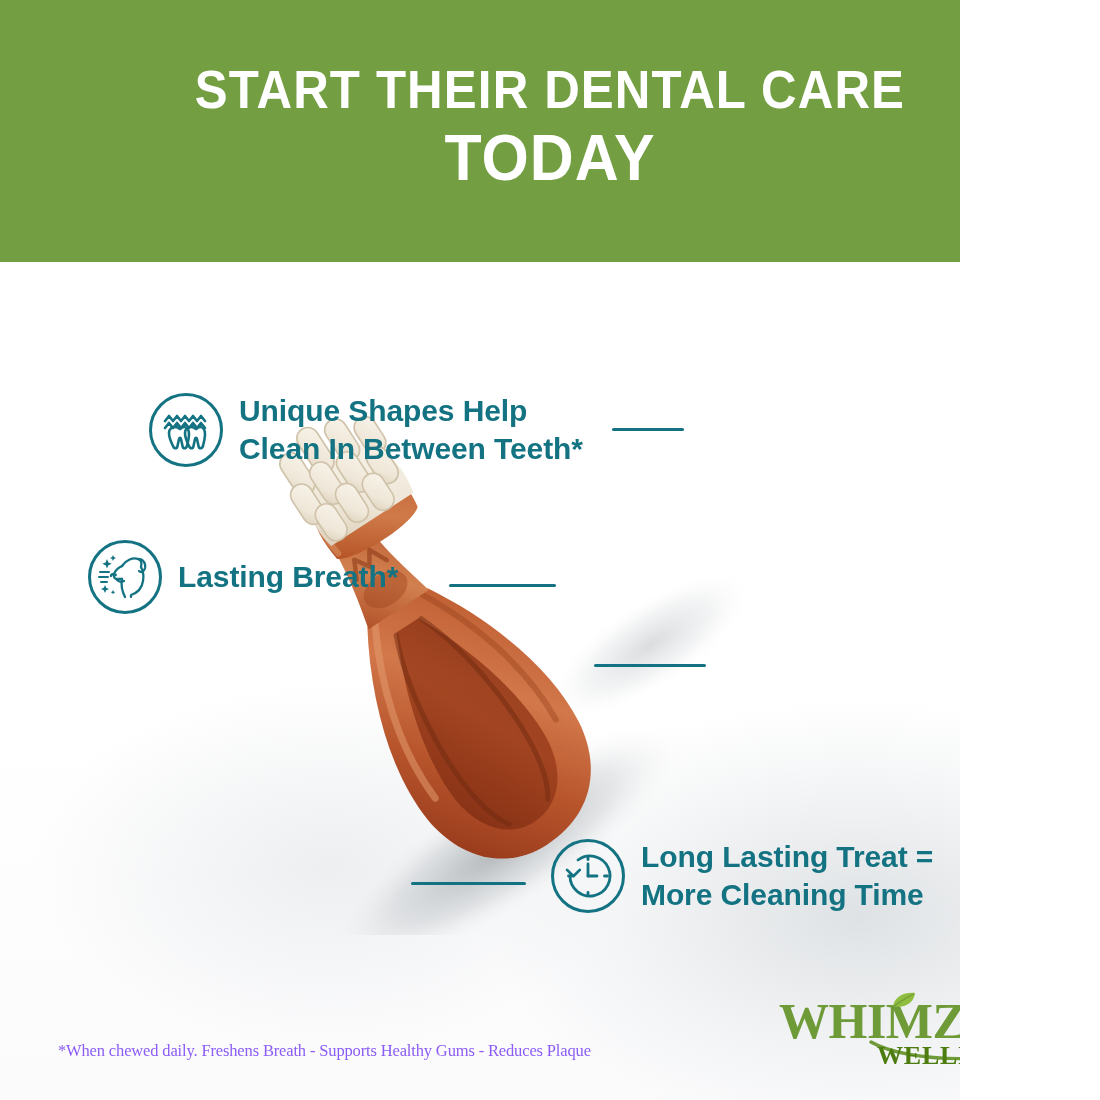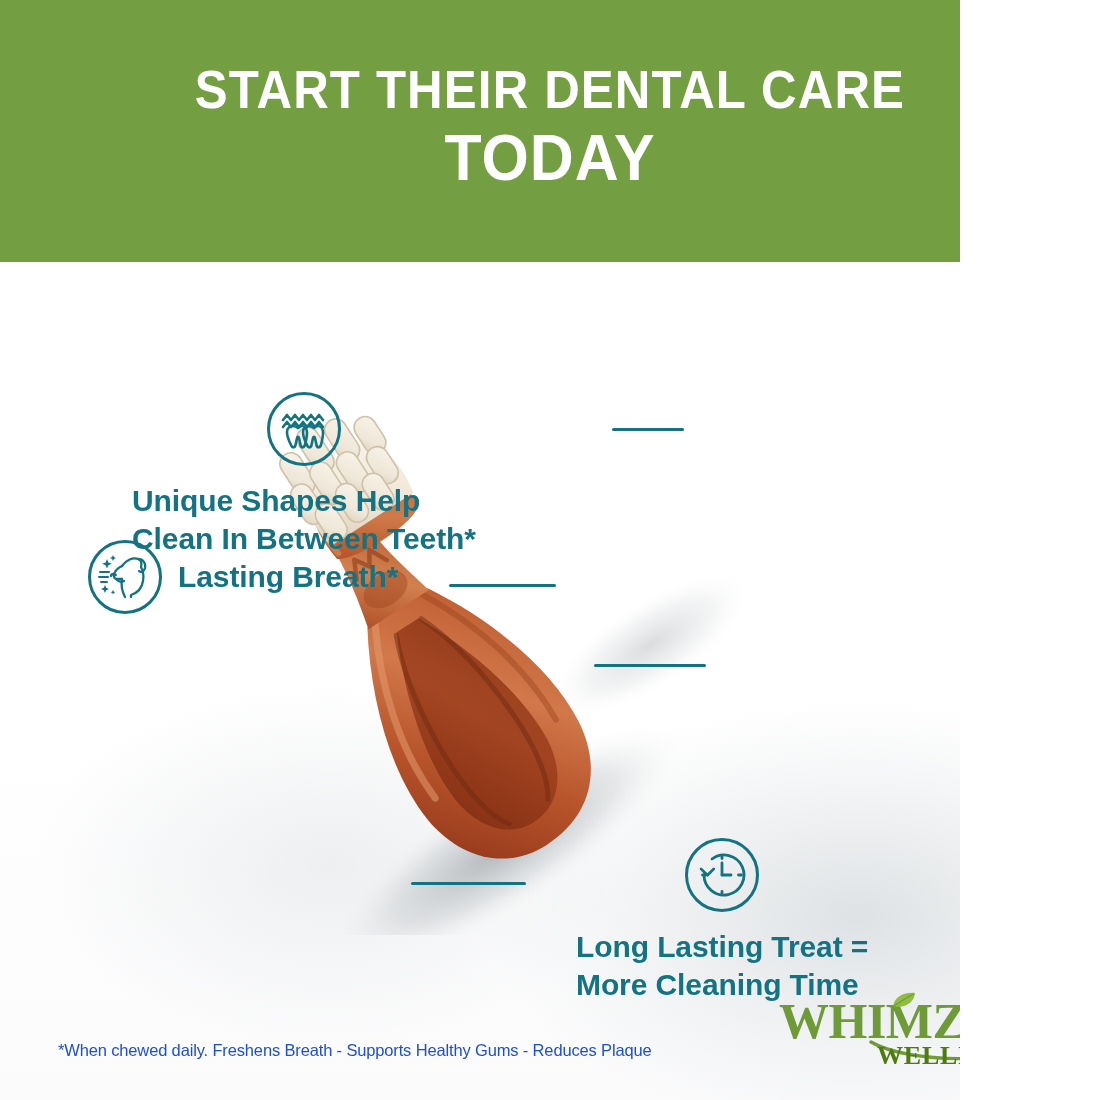--- a/index.html
+++ b/index.html
@@ -100,44 +100,44 @@
   .callout-text {
     color: #137382;
     font-family: "Liberation Sans", sans-serif;
     font-weight: bold;
     font-size: 30px;
     line-height: 1.28;
     white-space: pre-line;
     letter-spacing: -0.1px;
   }
 
-  #callout-unique  { left: 132px; top: 392px; flex-direction: column; }
+  #callout-unique  { left: 149px; top: 392px; }
   #callout-breath  { left: 88px;  top: 540px; }
   #callout-plaque  { left: 722px; top: 622px; }
-  #callout-time    { left: 576px; top: 838px; flex-direction: column; }
+  #callout-time    { left: 551px; top: 838px; }
 
   
   .connector {
     position: absolute;
     height: 3px;
     background: #137382;
     border-radius: 2px;
   }
   #line-unique { left: 612px; top: 428px; width: 72px; }
   #line-breath { left: 449px; top: 584px; width: 107px; }
   #line-plaque { left: 594px; top: 664px; width: 112px; }
   #line-time   { left: 411px; top: 882px; width: 115px; }
 
   
   .footnote {
     position: absolute;
     left: 58px;
     top: 1041px;
-    color: #1d4ed8;
-    font-family: Liberation Sans, sans-serif;
+    color: #8b5cf6;
+    font-family: Liberation Serif, serif;
     font-size: 16.5px;
     letter-spacing: -0.15px;
     white-space: nowrap;
   }
 
   .logo {
     position: absolute;
     left: 779px;
     top: 996px;
     width: 290px;

